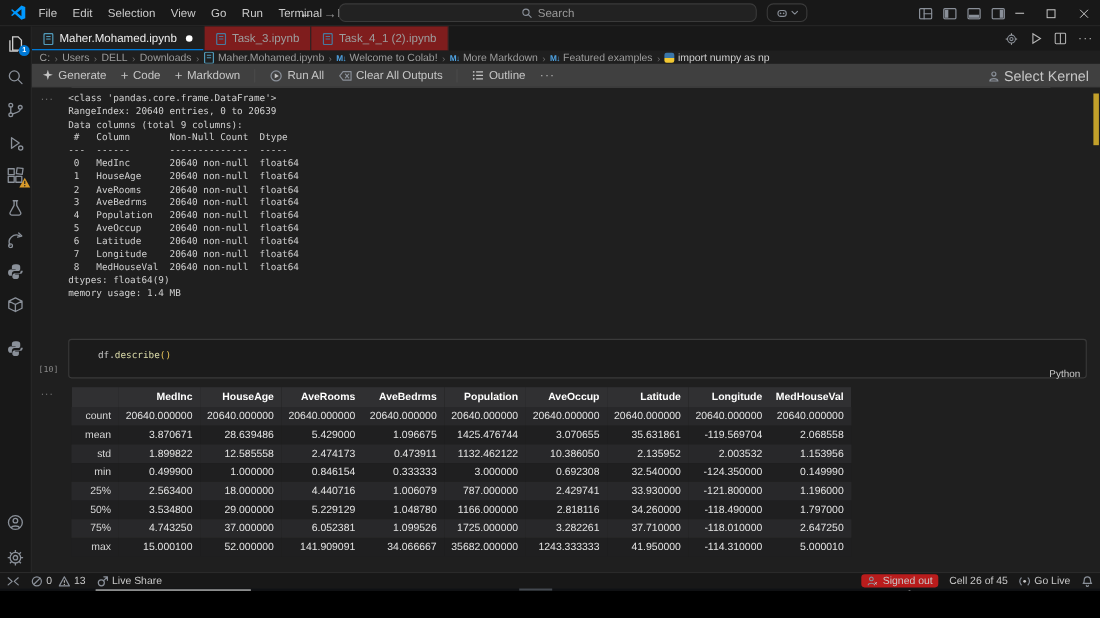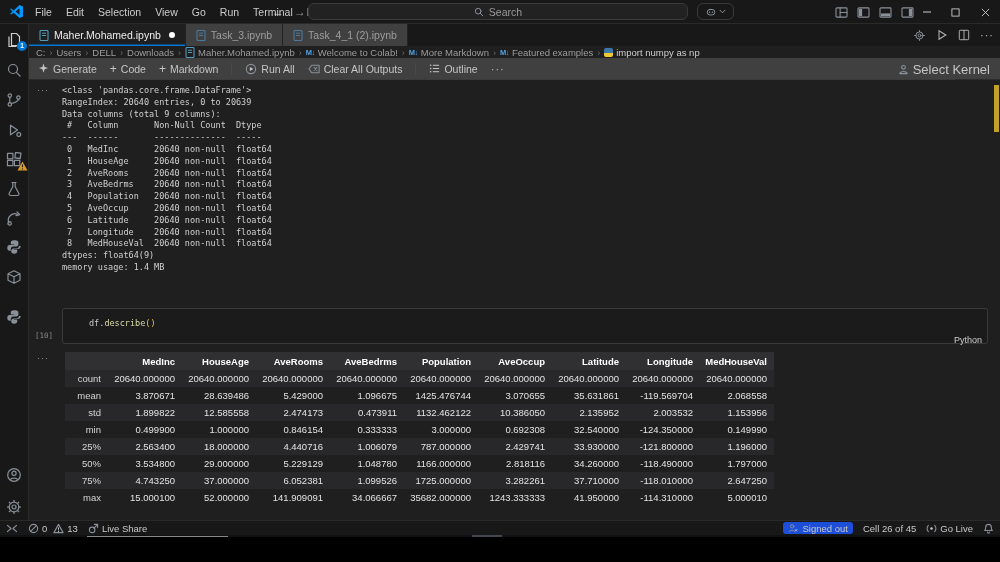--- a/index.html
+++ b/index.html
@@ -25,21 +25,21 @@
 
   
   #activitybar{position:absolute;left:0;top:24px;width:29px;height:496px;background:#181818;border-right:1px solid #2a2a2a;box-sizing:border-box;}
   .ab{position:absolute;left:0;width:28px;height:24px;display:flex;align-items:center;justify-content:center;}
   .ab .badge{position:absolute;right:1px;bottom:1px;min-width:10px;height:10px;border-radius:5px;background:#0078d4;color:#fff;
              font-size:6.5px;line-height:10px;text-align:center;font-weight:bold;}
   .ab .warnbadge{position:absolute;right:0;bottom:1px;width:11px;height:10px;}
 
   
   #tabbar{position:absolute;left:29px;top:24px;width:971px;height:22px;background:#181818;display:flex;}
-  .tab{height:22px;display:flex;align-items:center;gap:5px;padding:0 10px;font-size:10.5px;color:#9d9d9d;background:#404040;
+  .tab{height:22px;display:flex;align-items:center;gap:5px;padding:0 10px;font-size:10.5px;color:#9d9d9d;background:#7f1d1d;
        border-right:1px solid #232323;box-sizing:border-box;}
   .tab.active{background:#1f1f1f;color:#ececec;box-shadow:inset 0 -1.5px 0 #0078d4;}
   .mod-dot{width:6px;height:6px;border-radius:50%;background:#fff;margin-left:3px;}
   #tab-actions{position:absolute;right:6px;top:24px;height:22px;display:flex;align-items:center;gap:10px;color:#b5b5b5;}
   .more-dots{font-size:11px;letter-spacing:1px;color:#b5b5b5}
 
   
   #breadcrumbs{position:absolute;left:29px;top:46px;width:971px;height:13px;background:#1f1f1f;display:flex;align-items:center;
                padding-left:7px;gap:3px;font-size:9.5px;color:#9d9d9d;box-sizing:border-box;white-space:nowrap;}
   #breadcrumbs .sep{color:#6f6f6f;font-size:9px;margin:0 1px;}
@@ -76,21 +76,21 @@
   #describe-table td.idx{color:#d6d6d6}
 
   #overview-warn{position:absolute;left:994px;top:85px;width:5px;height:47px;background:#c2a02a;}
 
   
   #statusbar{position:absolute;left:0;top:520px;width:1000px;height:15px;background:#181818;border-top:1px solid #2a2a2a;box-sizing:border-box;
              font-size:9.5px;color:#c8c8c8;}
   #sb-left{position:absolute;left:6px;top:0;height:14px;display:flex;align-items:center;gap:10px;}
   #sb-right{position:absolute;right:6px;top:0;height:14px;display:flex;align-items:center;gap:10px;}
   .sb-item{display:flex;align-items:center;gap:3px;}
-  #signed-out-chip{background:#1d4ed8;border-radius:3px;padding:0 5px;height:12px;display:flex;align-items:center;gap:4px;}
+  #signed-out-chip{background:#b91c1c;border-radius:3px;padding:0 5px;height:12px;display:flex;align-items:center;gap:4px;}
 
   
   #taskbar{position:absolute;left:0;top:535px;width:1000px;height:27px;background:#0f1114;}
   #start-btn{position:absolute;left:0;top:0;width:76px;height:27px;display:flex;align-items:center;}
   #start-logo{margin-left:31px;display:grid;grid-template-columns:6px 6px;grid-template-rows:6px 6px;gap:1px;}
   #start-logo i{background:#fff;display:block;}
   #tb-search{position:absolute;left:87px;top:1px;width:141px;height:25px;background:#f1f1f1;border:1px solid #8a8a8a;box-sizing:border-box;
              display:flex;align-items:center;padding-left:7px;gap:6px;font-size:10px;color:#3f3f3f;overflow:hidden;}
   #sb-art{position:absolute;right:0;top:0;width:60px;height:23px;background:linear-gradient(180deg,#e7eef0 0%,#cfe0de 38%,#79b4ac 55%,#2f7e78 100%);}
   #sb-art .rock{position:absolute;right:-4px;bottom:-3px;width:28px;height:17px;background:#8a6a50;border-radius:45% 40% 0 0/90% 70% 0 0;}

